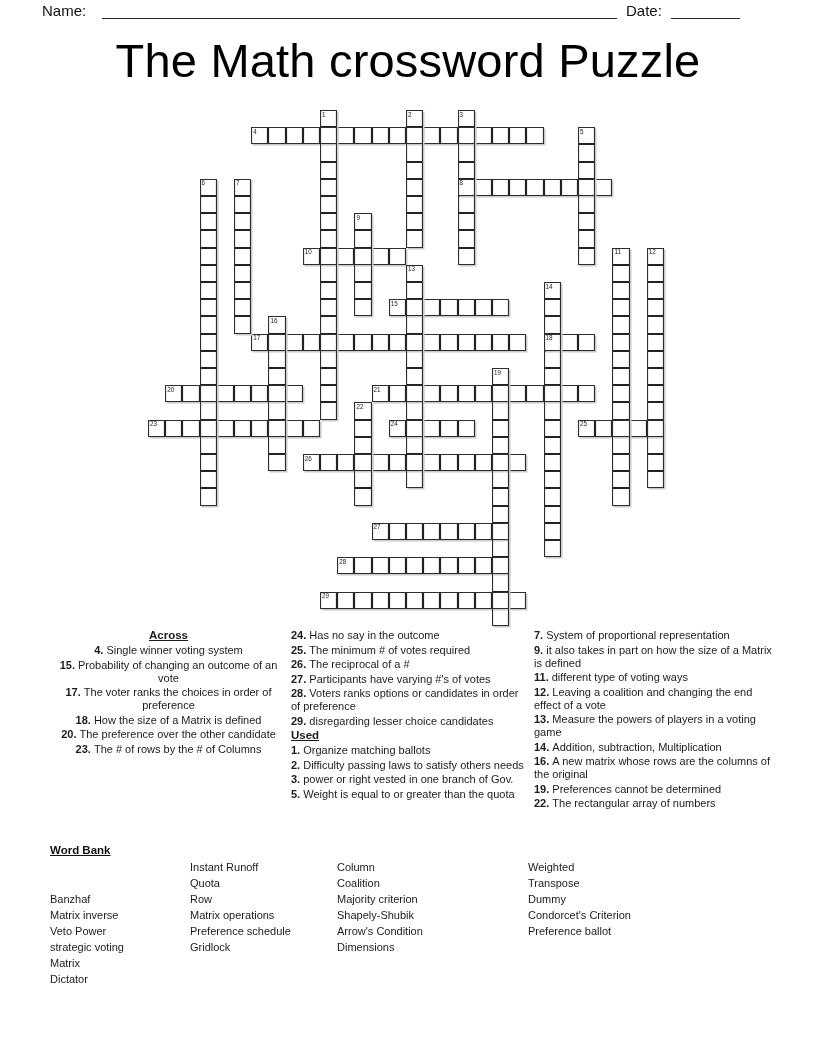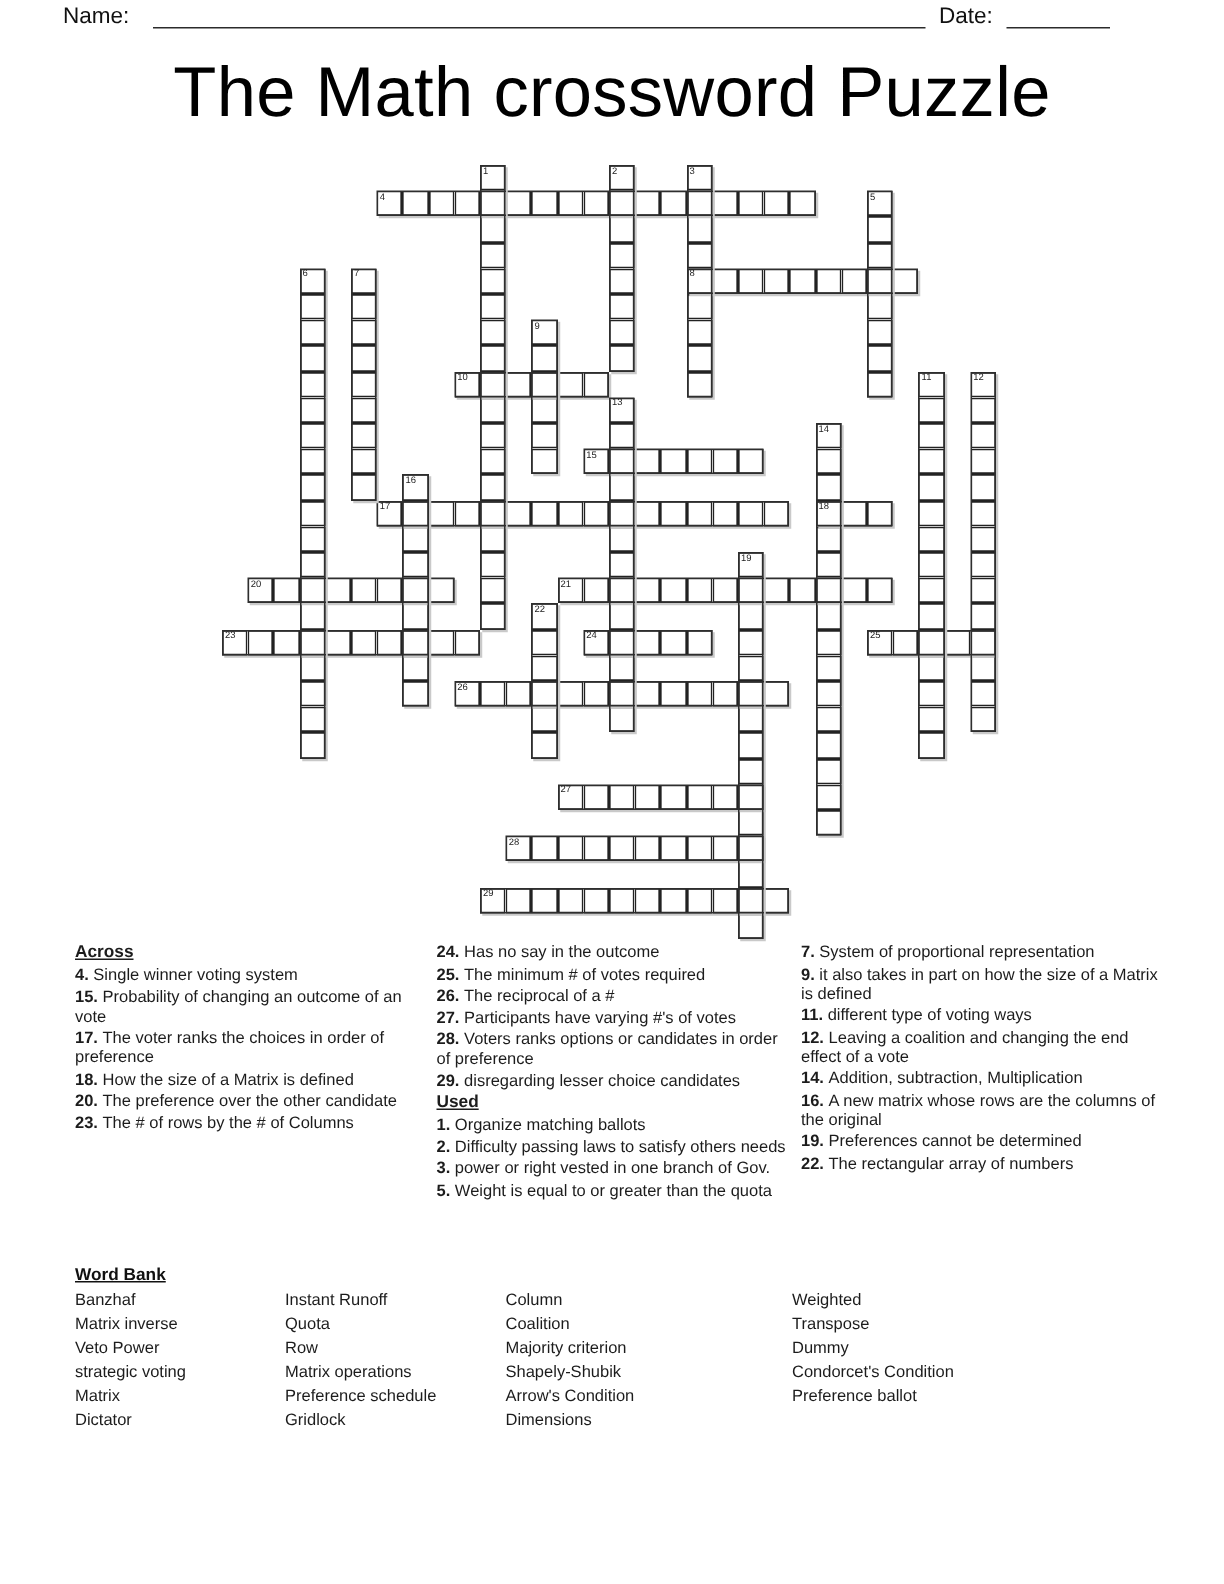--- a/index.html
+++ b/index.html
@@ -29,36 +29,36 @@
   .wrect{
     position:absolute;border:1.6px solid #2e2e2e;box-sizing:border-box;
     pointer-events:none;box-shadow:1.5px 1.5px 0 0 #c9c9c9;
   }
   .cellnum{
     position:absolute;font-size:6.3px;line-height:6.5px;color:#222;
     z-index:6;pointer-events:none;font-family:"Liberation Sans",sans-serif;
   }
   
   .cluecol{position:absolute;top:629px;font-size:11px;line-height:13px;color:#1c1c1c;}
-  #cluecol-1{left:50px;width:237px;}
+  #cluecol-1{left:50px;width:237px;text-align:center;}
   #cluecol-2{left:291px;width:237px;}
   #cluecol-3{left:534px;width:248px;}
   .sechead{font-weight:bold;text-decoration:underline;font-size:11.5px;margin:0 0 2px 0;}
   .sechead.mid{margin-top:1px;}
   .clue{margin:0 0 1.5px 0;}
   .clue .cnum{font-weight:bold;}
   
   #bank-heading{
     position:absolute;left:50px;top:844px;font-size:11.5px;font-weight:bold;
     text-decoration:underline;color:#111;
   }
   #bank{position:absolute;left:50px;top:861px;width:732px;display:flex;}
   .bankcol{display:flex;flex-direction:column;}
   .bankcol .bitem{height:16px;font-size:11px;color:#1c1c1c;white-space:nowrap;}
-  .bc1{width:140px;}.bc2{width:147px;}.bc3{width:143px;}.bc4{width:142px;}.bc5{width:160px;margin-left:48px;}
+  .bc1{width:140px;margin-top:32px;}.bc2{width:147px;}.bc3{width:143px;}.bc4{width:142px;}.bc5{width:160px;margin-left:48px;}
 </style>
 </head>
 <body>
 
 <span class="hdr-label" id="name-label">Name:</span>
 <div class="write-line" id="name-line"></div>
 <span class="hdr-label" id="date-label">Date:</span>
 <div class="write-line" id="date-line"></div>
 
 <div id="page-title">The Math crossword Puzzle</div>
@@ -423,20 +423,21 @@
     <div class="clue"><span class="cnum">1. </span><span>Organize matching ballots</span></div>
     <div class="clue"><span class="cnum">2. </span><span>Difficulty passing laws to satisfy others needs</span></div>
     <div class="clue"><span class="cnum">3. </span><span>power or right vested in one branch of Gov.</span></div>
     <div class="clue"><span class="cnum">5. </span><span>Weight is equal to or greater than the quota</span></div>
   </div>
 <div class="cluecol" id="cluecol-3">
     <div class="clue"><span class="cnum">7. </span><span>System of proportional representation</span></div>
     <div class="clue"><span class="cnum">9. </span><span>it also takes in part on how the size of a Matrix is defined</span></div>
     <div class="clue"><span class="cnum">11. </span><span>different type of voting ways</span></div>
     <div class="clue"><span class="cnum">12. </span><span>Leaving a coalition and changing the end effect of a vote</span></div>
+    <div class="clue"><span class="cnum">13. </span><span>Measure the powers of players in a voting game</span></div>
     <div class="clue"><span class="cnum">14. </span><span>Addition, subtraction, Multiplication</span></div>
     <div class="clue"><span class="cnum">16. </span><span>A new matrix whose rows are the columns of the original</span></div>
     <div class="clue"><span class="cnum">19. </span><span>Preferences cannot be determined</span></div>
     <div class="clue"><span class="cnum">22. </span><span>The rectangular array of numbers</span></div>
   </div>
 
 <div id="bank-heading">Word Bank</div>
 <div id="bank">
     <div class="bankcol bc1">
       <div class="bitem">Banzhaf</div>
@@ -459,16 +460,16 @@
       <div class="bitem">Coalition</div>
       <div class="bitem">Majority criterion</div>
       <div class="bitem">Shapely-Shubik</div>
       <div class="bitem">Arrow's Condition</div>
       <div class="bitem">Dimensions</div>
     </div>
     <div class="bankcol bc5">
       <div class="bitem">Weighted</div>
       <div class="bitem">Transpose</div>
       <div class="bitem">Dummy</div>
-      <div class="bitem">Condorcet's Condition</div>
+      <div class="bitem">Condorcet's Criterion</div>
       <div class="bitem">Preference ballot</div>
     </div>
   </div>
 
 </body></html>

